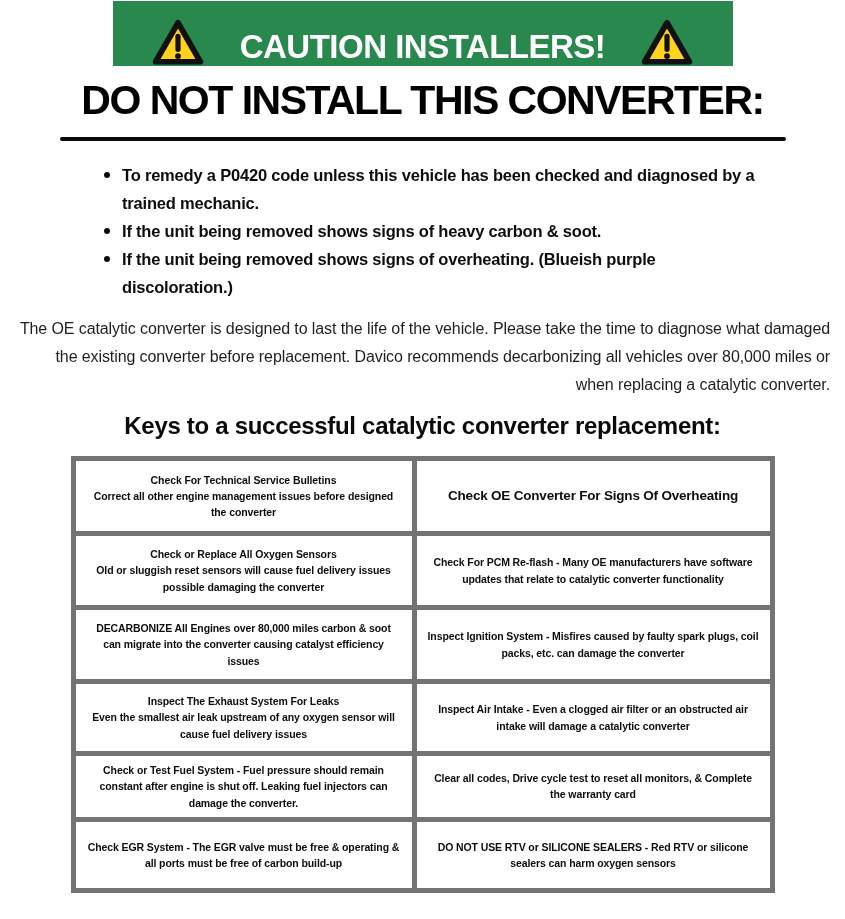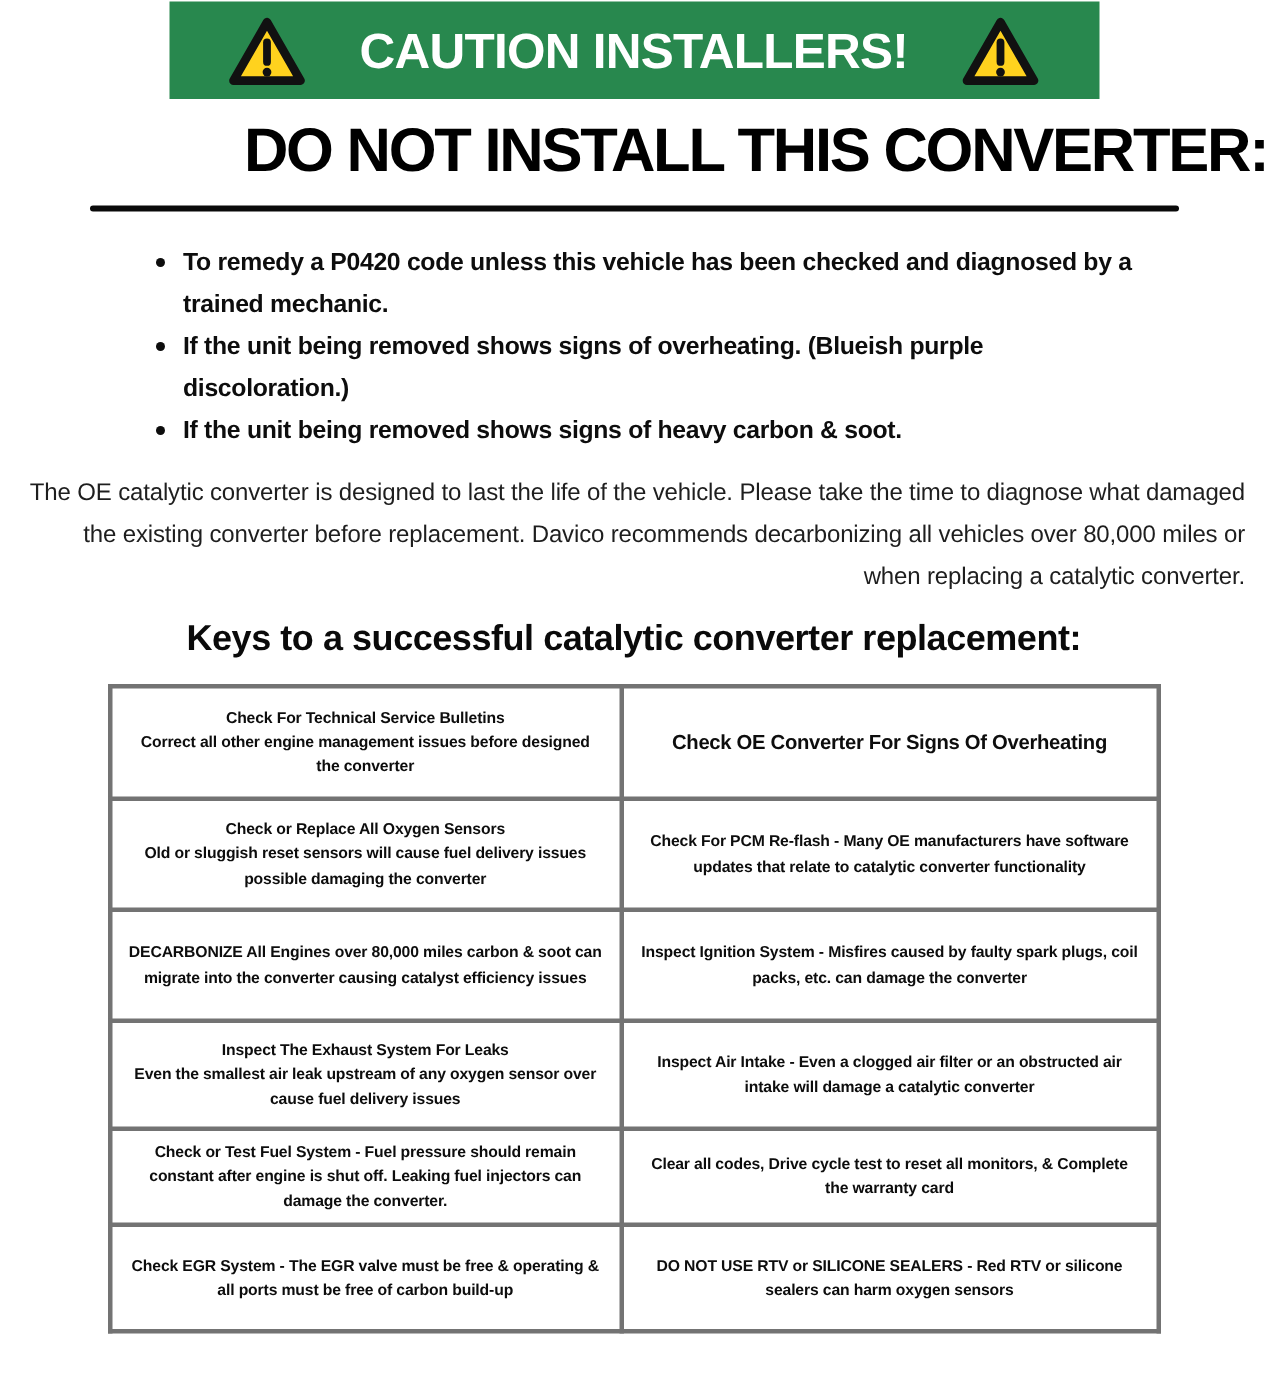--- a/index.html
+++ b/index.html
@@ -7,32 +7,32 @@
   body {
     width: 845px; height: 919px;
     font-family: "Liberation Sans", sans-serif;
     color: #111; overflow: hidden;
   }
   .page { width: 845px; height: 919px; background: #fff; }
 
   
   .banner {
     width: 620px; height: 65px; margin: 1px auto 0 auto;
-    display: flex; align-items: center; justify-content: center; gap: 36px;
+    display: flex; align-items: flex-end; justify-content: center; gap: 36px;
   }
   .banner-text {
     color: #fff; font-weight: 700; font-size: 33px; letter-spacing: -0.5px;
     white-space: nowrap;
   }
   .tri { width: 52px; height: 48px; display: inline-block; flex: 0 0 auto; }
   .tri svg { width: 100%; height: 100%; display: block; }
 
   
   h1.title {
-    text-align: right; font-size: 41px; font-weight: 700;
+    text-align: center; font-size: 41px; font-weight: 700;
     letter-spacing: -1.5px; color: #000; margin-top: 14px; line-height: 1;
     white-space: nowrap;
   }
   .rule {
     width: 726px; height: 4px; background: #0a0a0a; margin: 16px auto 0 auto;
     border-radius: 2px;
   }
 
   
   ul.warnings {
@@ -64,21 +64,21 @@
   }
 
   
   table.tips {
     width: 699px; margin: 16px auto 0 auto;
     border-collapse: collapse; table-layout: fixed;
   }
   table.tips col.c-left  { width: 341px; }
   table.tips col.c-right { width: 358px; }
   table.tips td {
-    border: 3px solid #737373; vertical-align: middle;
+    border: 5px solid #737373; vertical-align: middle;
     text-align: center; padding: 6px 11px;
     font-weight: 700; font-size: 10.5px; line-height: 1.55;
     letter-spacing: -0.1px; color: #0d0d0d;
   }
   table.tips tr:nth-child(1) td { height: 75px; }
   table.tips tr:nth-child(2) td { height: 74px; }
   table.tips tr:nth-child(3) td { height: 74px; }
   table.tips tr:nth-child(4) td { height: 72px; }
   table.tips tr:nth-child(5) td { height: 61px; }
   table.tips tr:nth-child(6) td { height: 71px; }
@@ -106,22 +106,22 @@
       </svg>
     </span>
   </div>
 
   <h1 class="title">DO NOT INSTALL THIS CONVERTER:</h1>
 
   <div class="rule"></div>
 
   <ul class="warnings">
     <li>To remedy a P0420 code unless this vehicle has been checked and diagnosed by a trained mechanic.</li>
+    <li>If the unit being removed shows signs of heavy carbon &amp; soot.</li>
     <li>If the unit being removed shows signs of overheating. (Blueish purple discoloration.)</li>
-    <li>If the unit being removed shows signs of heavy carbon &amp; soot.</li>
   </ul>
 
   <p class="advisory">The OE catalytic converter is designed to last the life of the vehicle. Please take the time to diagnose what damaged the existing converter before replacement. Davico recommends decarbonizing all vehicles over 80,000 miles or when replacing a catalytic converter.</p>
 
   <h2 class="keys">Keys to a successful catalytic converter replacement:</h2>
 
   <table class="tips">
     <colgroup>
         <col class="c-left">
         <col class="c-right">
@@ -149,21 +149,21 @@
         <td>
           <div>DECARBONIZE All Engines over 80,000 miles carbon &amp; soot can migrate into the converter causing catalyst efficiency issues</div>
         </td>
         <td>
           <div>Inspect Ignition System - Misfires caused by faulty spark plugs, coil packs, etc. can damage the converter</div>
         </td>
       </tr>
       <tr>
         <td>
           <div>Inspect The Exhaust System For Leaks</div>
-          <div>Even the smallest air leak upstream of any oxygen sensor over cause fuel delivery issues</div>
+          <div>Even the smallest air leak upstream of any oxygen sensor will cause fuel delivery issues</div>
         </td>
         <td>
           <div>Inspect Air Intake - Even a clogged air filter or an obstructed air intake will damage a catalytic converter</div>
         </td>
       </tr>
       <tr>
         <td>
           <div>Check or Test Fuel System - Fuel pressure should remain constant after engine is shut off.  Leaking fuel injectors can damage the converter.</div>
         </td>
         <td>

